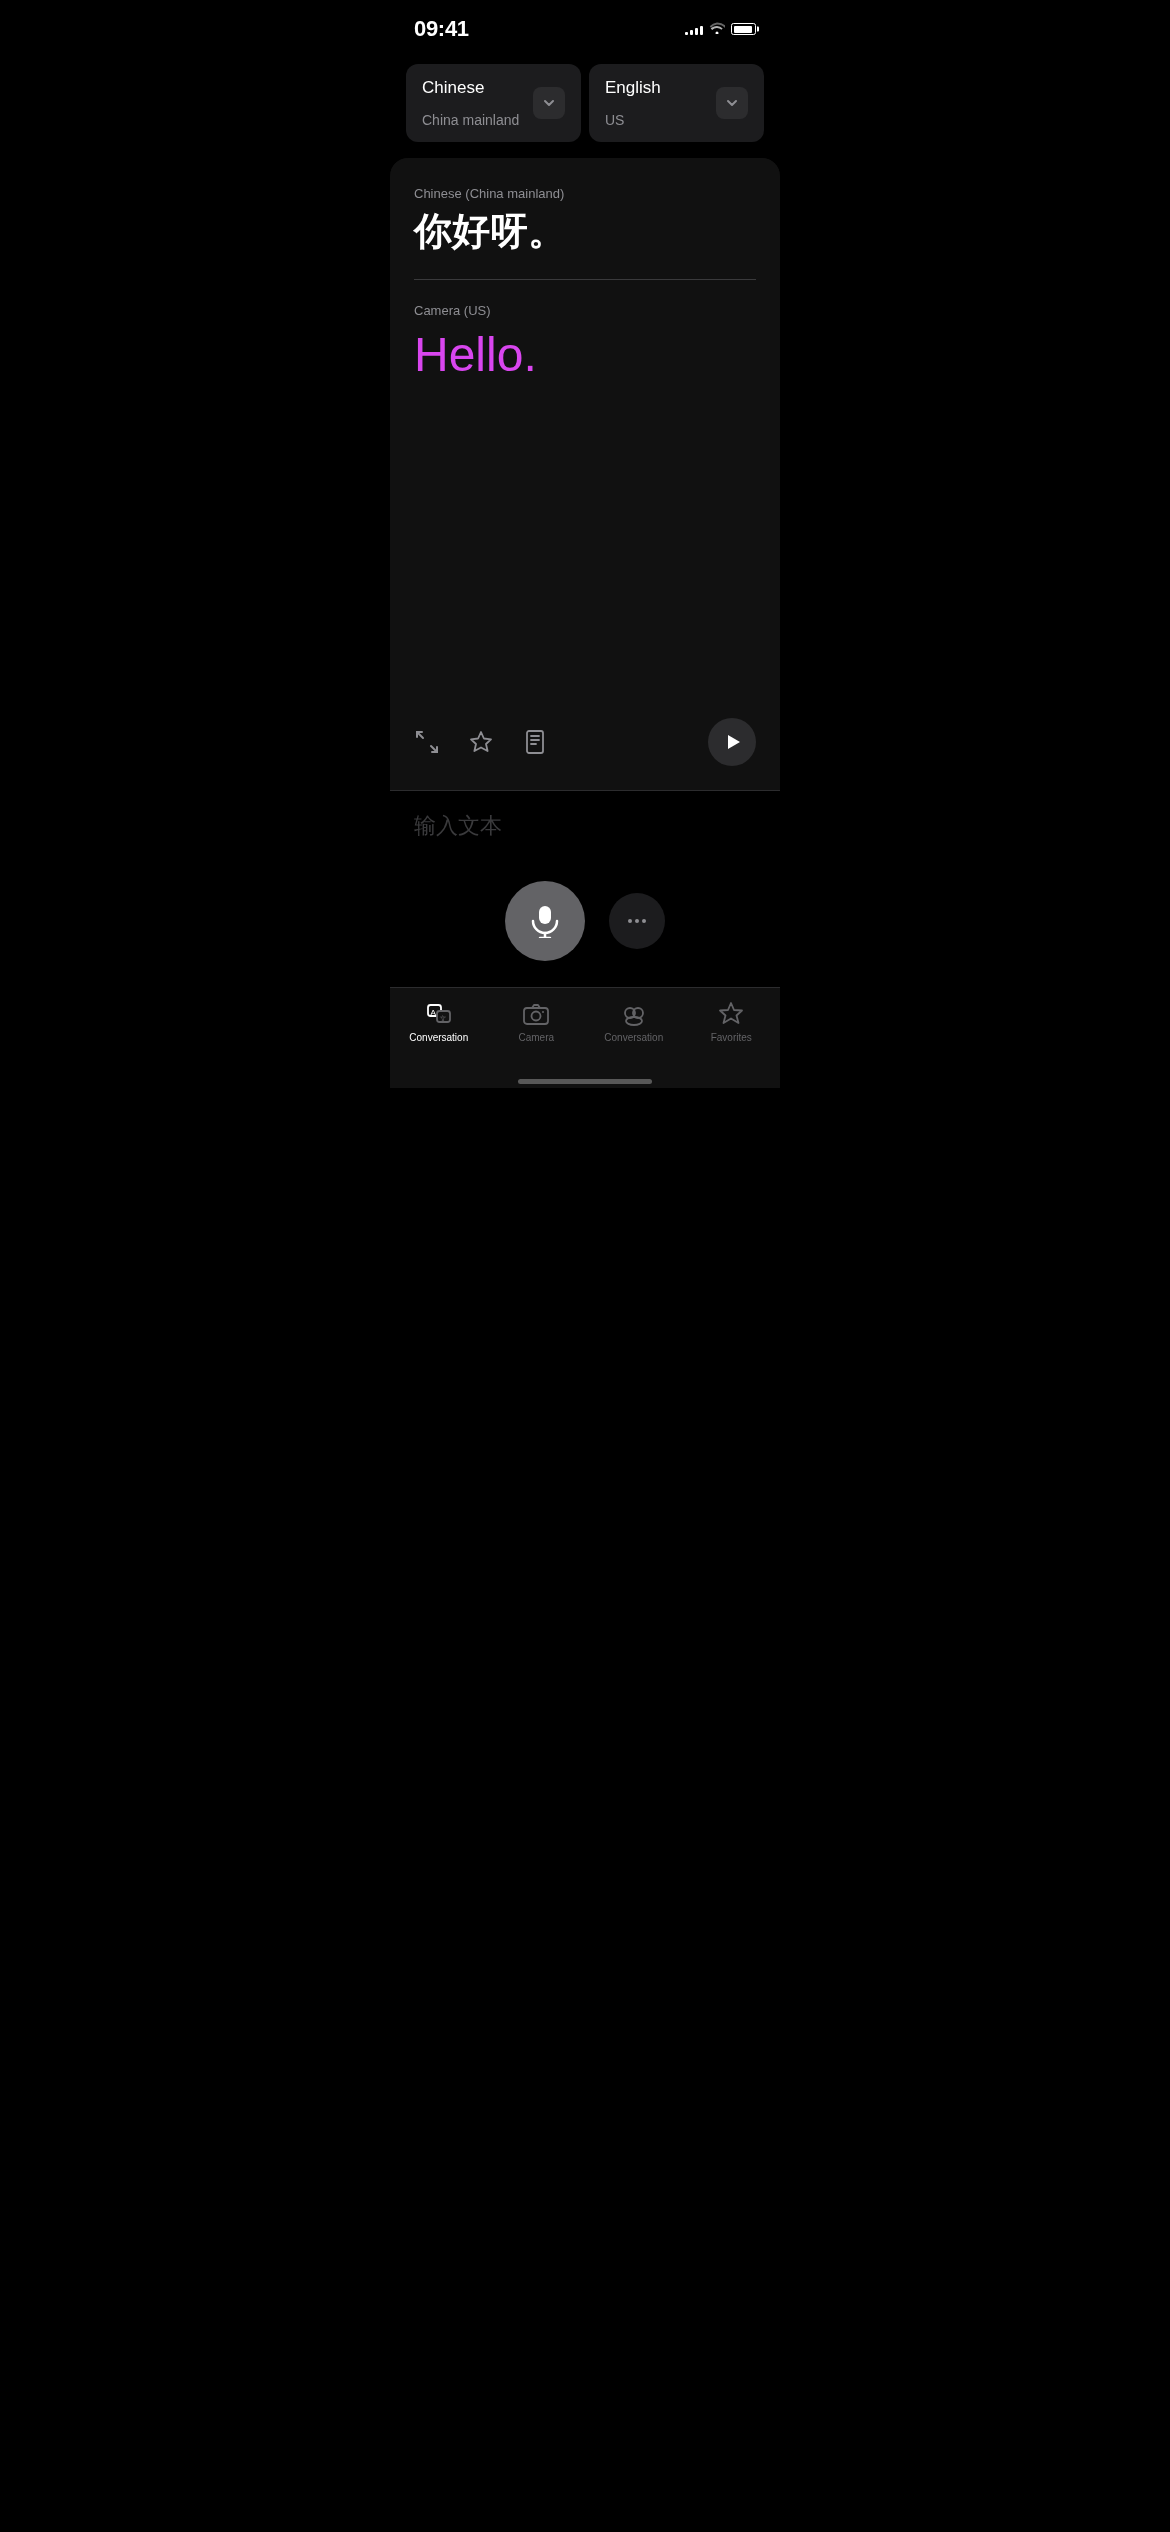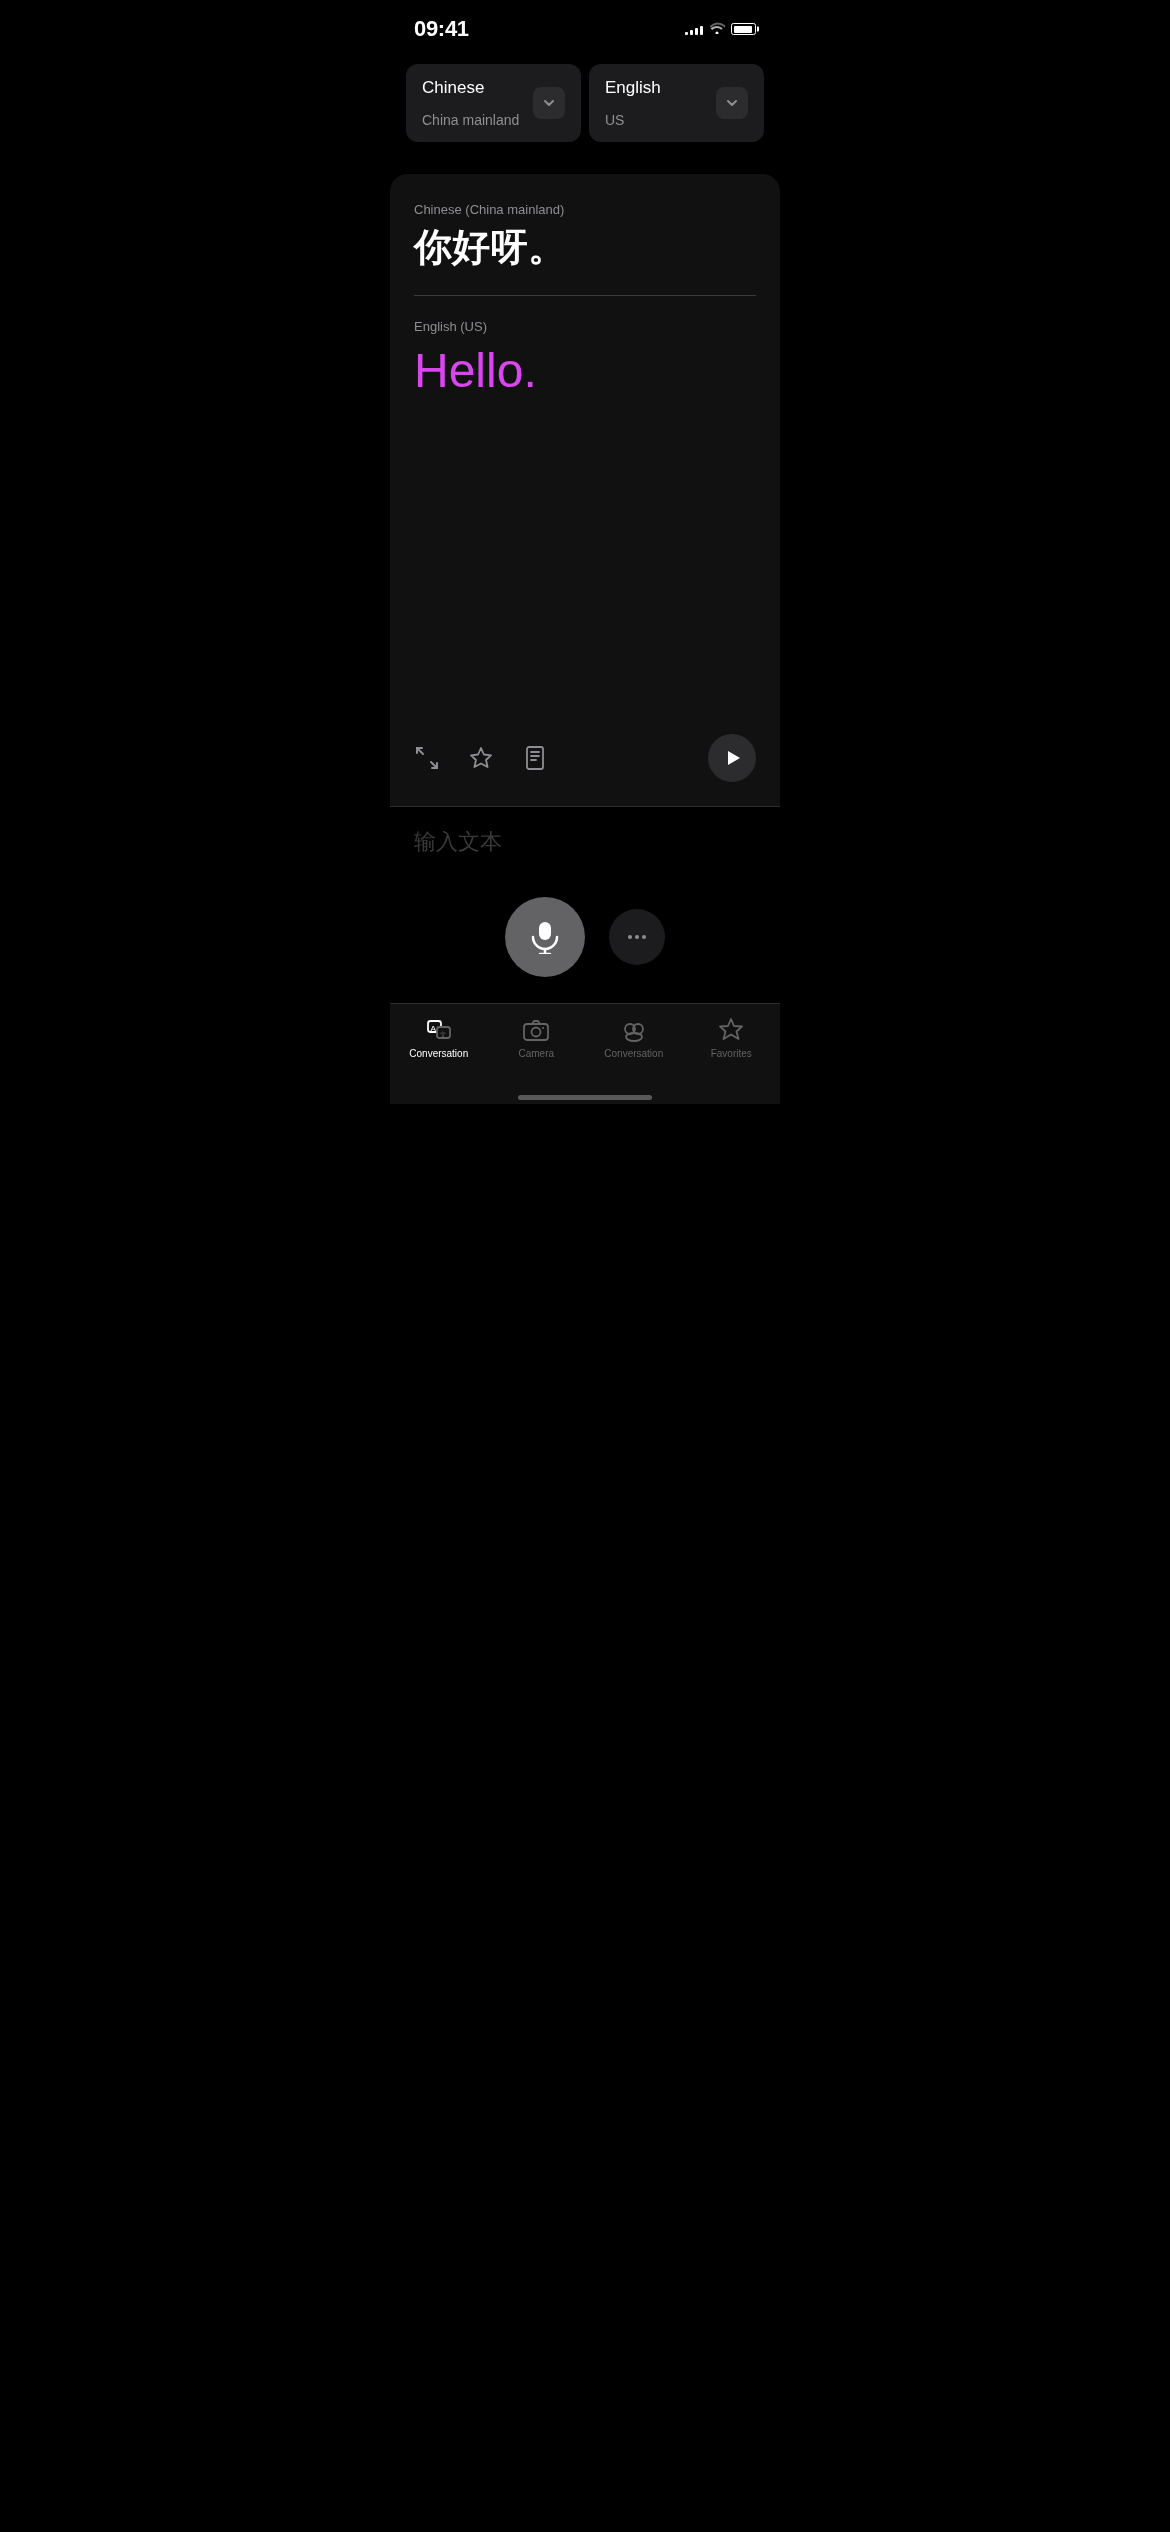--- a/index.html
+++ b/index.html
@@ -311,21 +311,21 @@
       background: #fff;
       border-radius: 3px;
       opacity: 0.3;
     }
 
     .main-content {
       display: flex;
       flex-direction: column;
       background: #111;
       border-radius: 18px 18px 0 0;
-      margin-top: 16px;
+      margin-top: 0;
       overflow: hidden;
     }
   </style>
 </head>
 <body>
 
 <div class="status-bar">
   <span class="status-time">09:41</span>
   <div class="status-icons">
     <div class="signal-bars">
@@ -371,21 +371,21 @@
     </div>
   </button>
 </div>
 
 <div class="main-content">
 
   <div class="translation-area">
     <div class="source-lang-label">Chinese (China mainland)</div>
     <div class="source-text">你好呀。</div>
     <div class="divider"></div>
-    <div class="target-lang-label">English (US)</div>
+    <div class="target-lang-label">Camera (US)</div>
     <div class="target-text">Hello.</div>
   </div>
 
   <div class="action-bar">
     <button class="action-btn">
       <svg viewBox="0 0 26 26" fill="none" stroke="#8e8e93" stroke-width="2" stroke-linecap="round">
         <line x1="3" y1="3" x2="9" y2="9"></line>
         <polyline points="3,8 3,3 8,3"></polyline>
         <line x1="23" y1="23" x2="17" y2="17"></line>
         <polyline points="18,23 23,23 23,18"></polyline>

